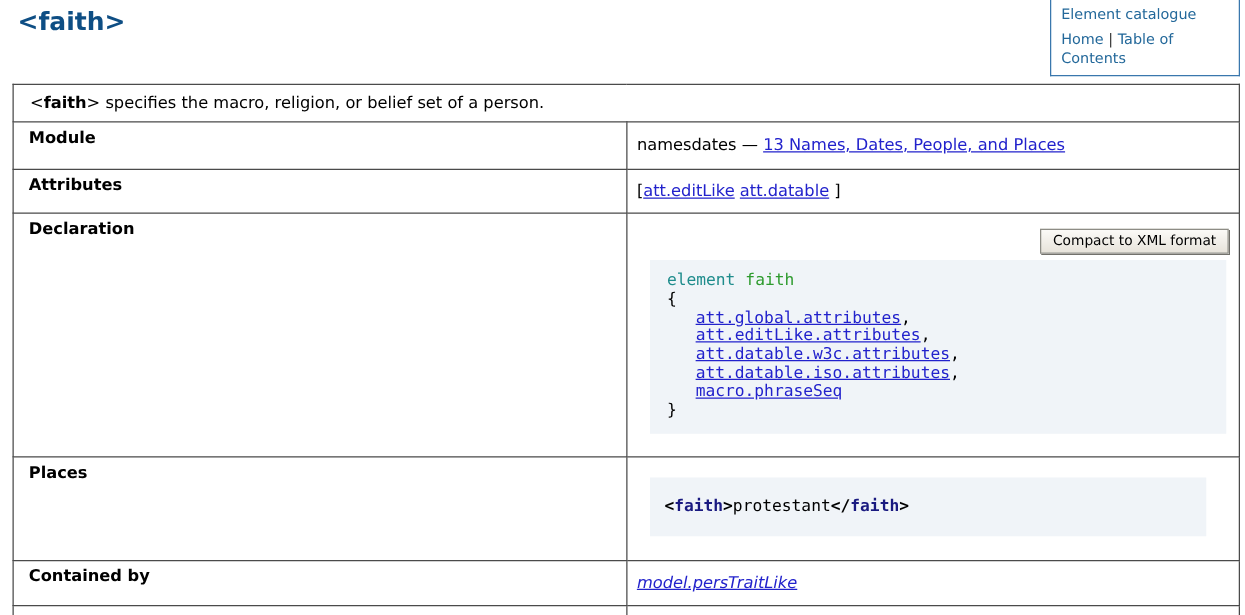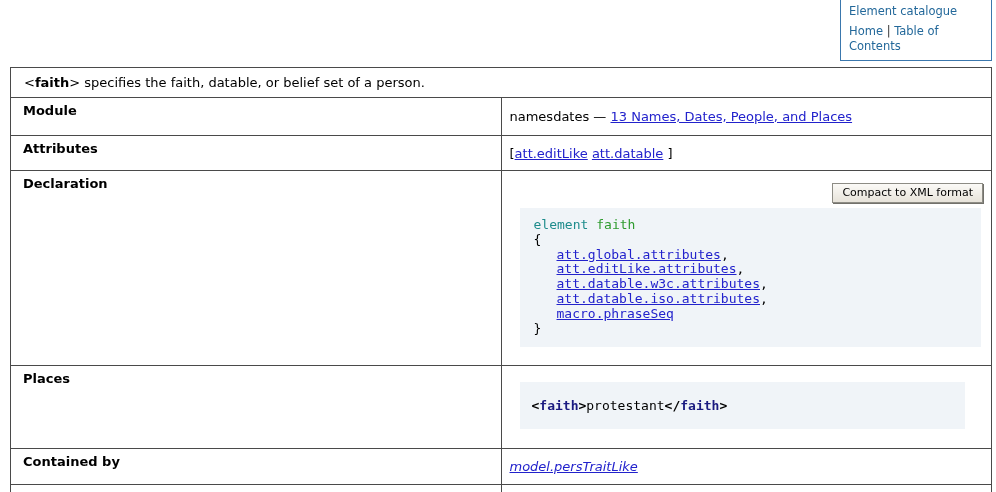--- a/index.html
+++ b/index.html
@@ -73,30 +73,31 @@
     font-family: "DejaVu Sans Mono", monospace; font-size: 13px;
     margin: 16px 22px 14px 14px; padding: 16px 12px;
   }
   .xbr { font-weight: bold; color: #000; }
   .xtag { font-weight: bold; color: #1a1a80; }
 </style>
 </head>
 <body>
 
 <div class="header">
+  <h1 class="page-title">&lt;faith&gt;</h1>
   <div class="navbox">
     <p><a>Element catalogue</a></p>
     <p><a>Home</a> <span class="navsep">|</span> <a>Table of Contents</a></p>
   </div>
 </div>
 
 <table class="spec">
   <tbody>
       <tr class="r-desc">
-    <td class="desc-cell" colspan="2"><span><span>&lt;</span><span class="gi-name">faith</span><span>&gt;</span></span><span> specifies the faith, datable, or belief set of a person.</span></td>
+    <td class="desc-cell" colspan="2"><span><span>&lt;</span><span class="gi-name">faith</span><span>&gt;</span></span><span> specifies the macro, religion, or belief set of a person.</span></td>
   </tr>
 
   <tr class="r-module">
     <td class="label">Module</td>
     <td class="content"><span>namesdates — </span><a class="bluelink">13 Names, Dates, People, and Places</a></td>
   </tr>
 
   <tr class="r-attrs">
     <td class="label">Attributes</td>
     <td class="content"><span>[</span><a class="bluelink">att.editLike</a> <a class="bluelink">att.datable</a><span> ]</span></td>

